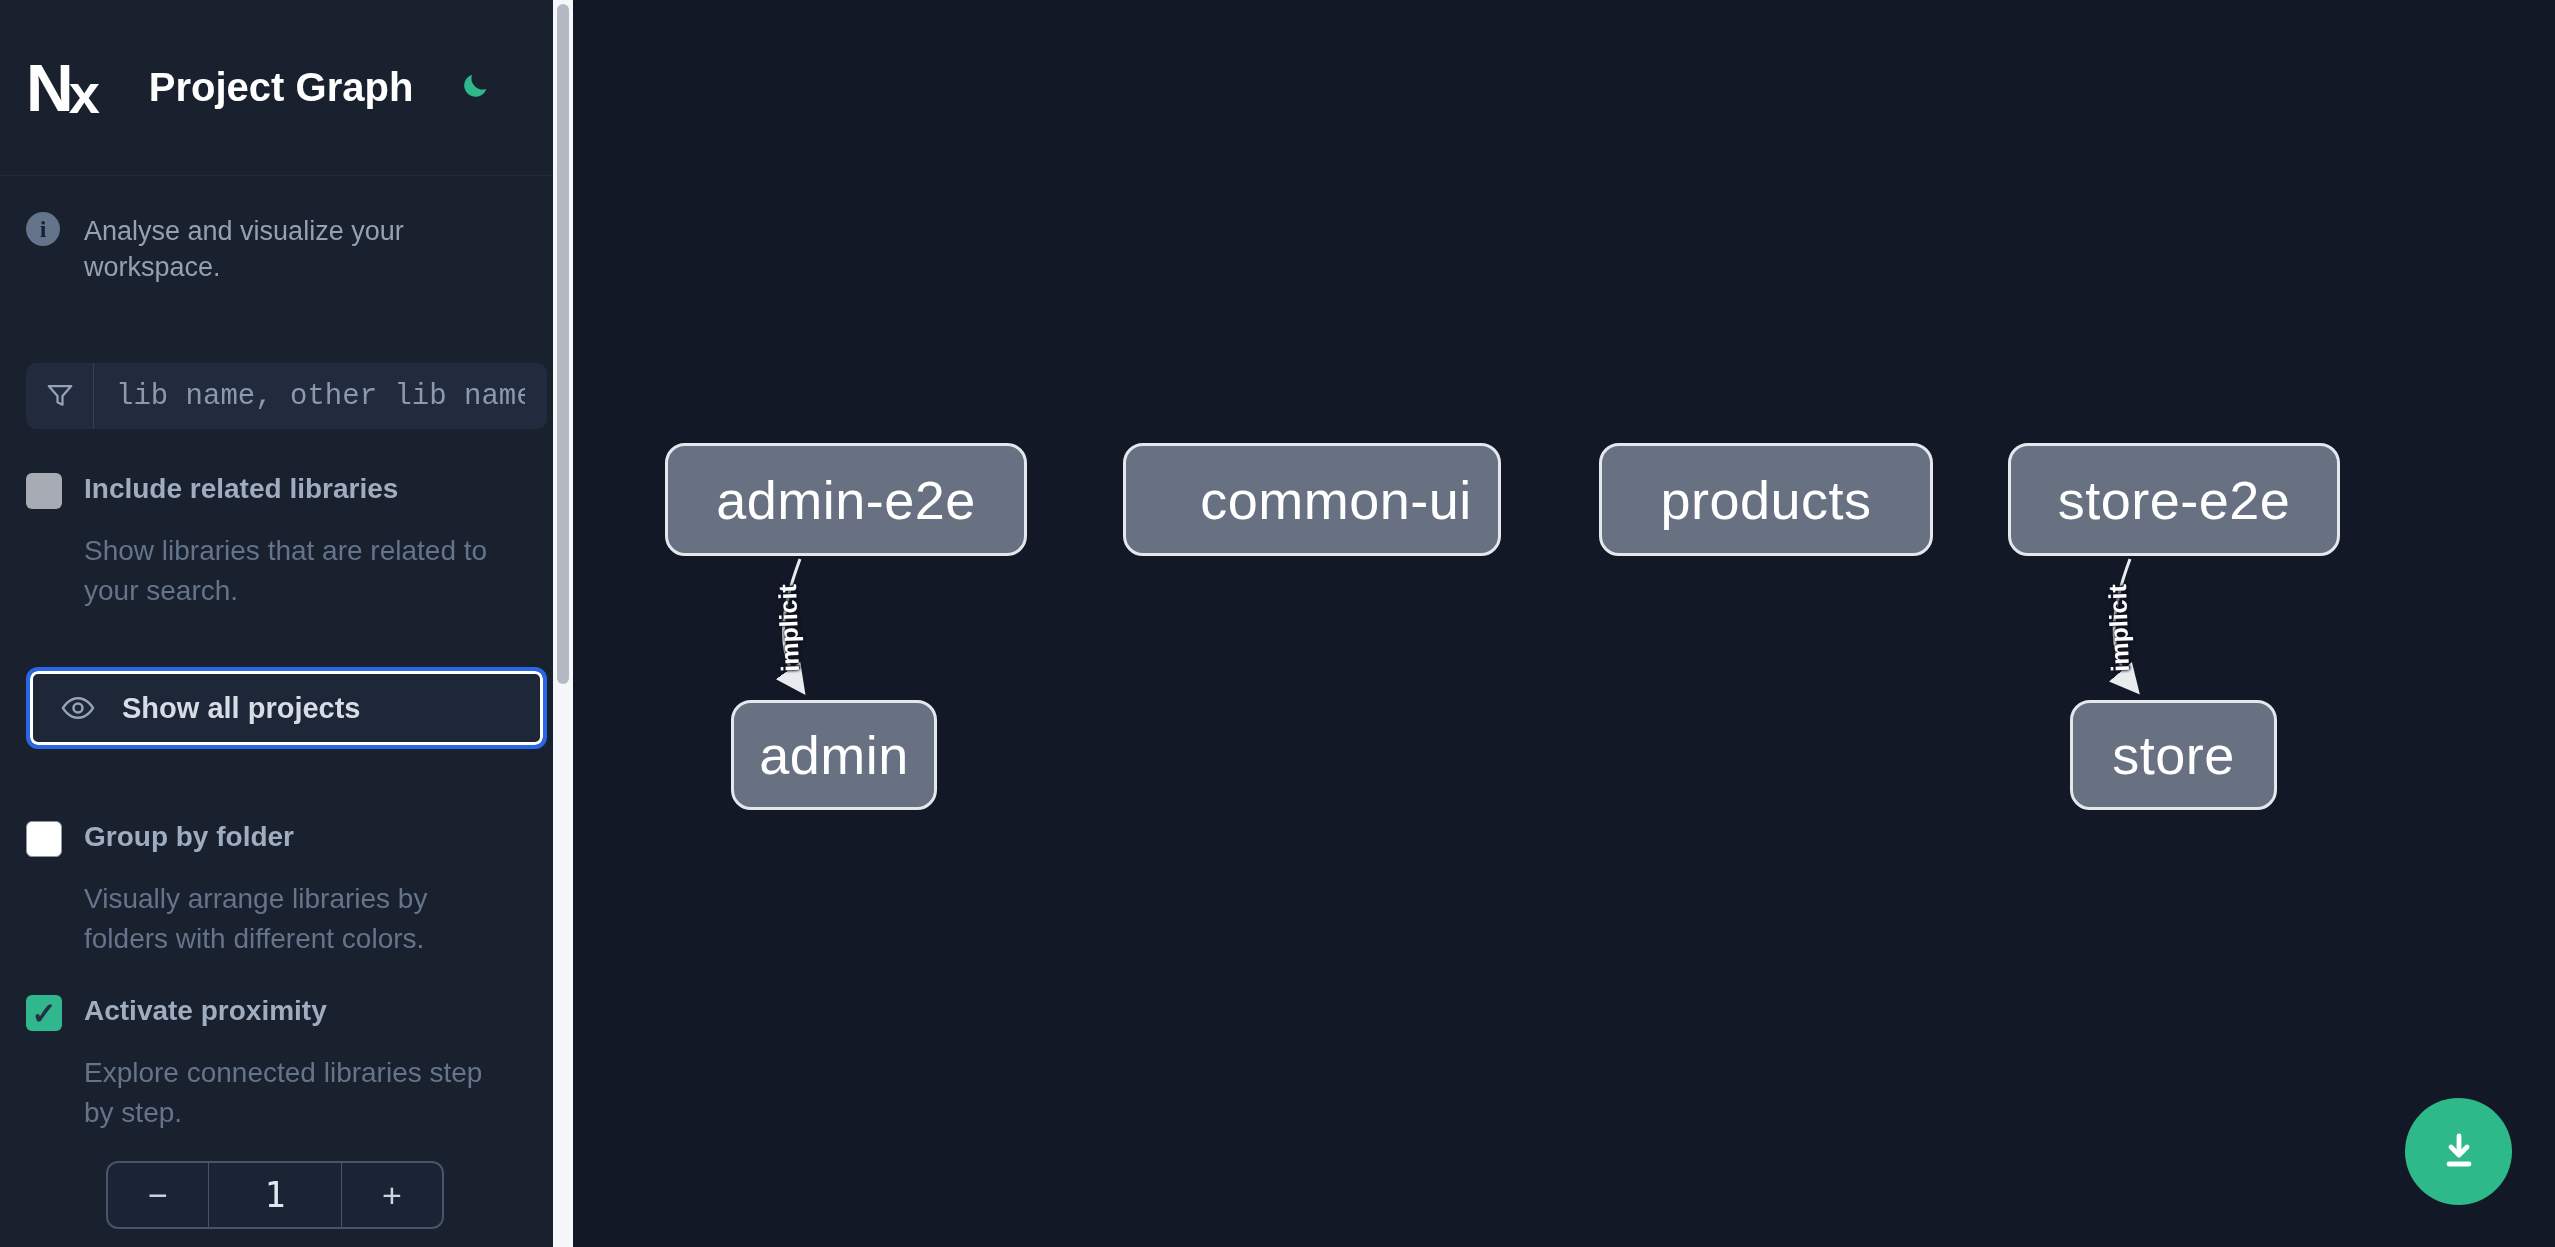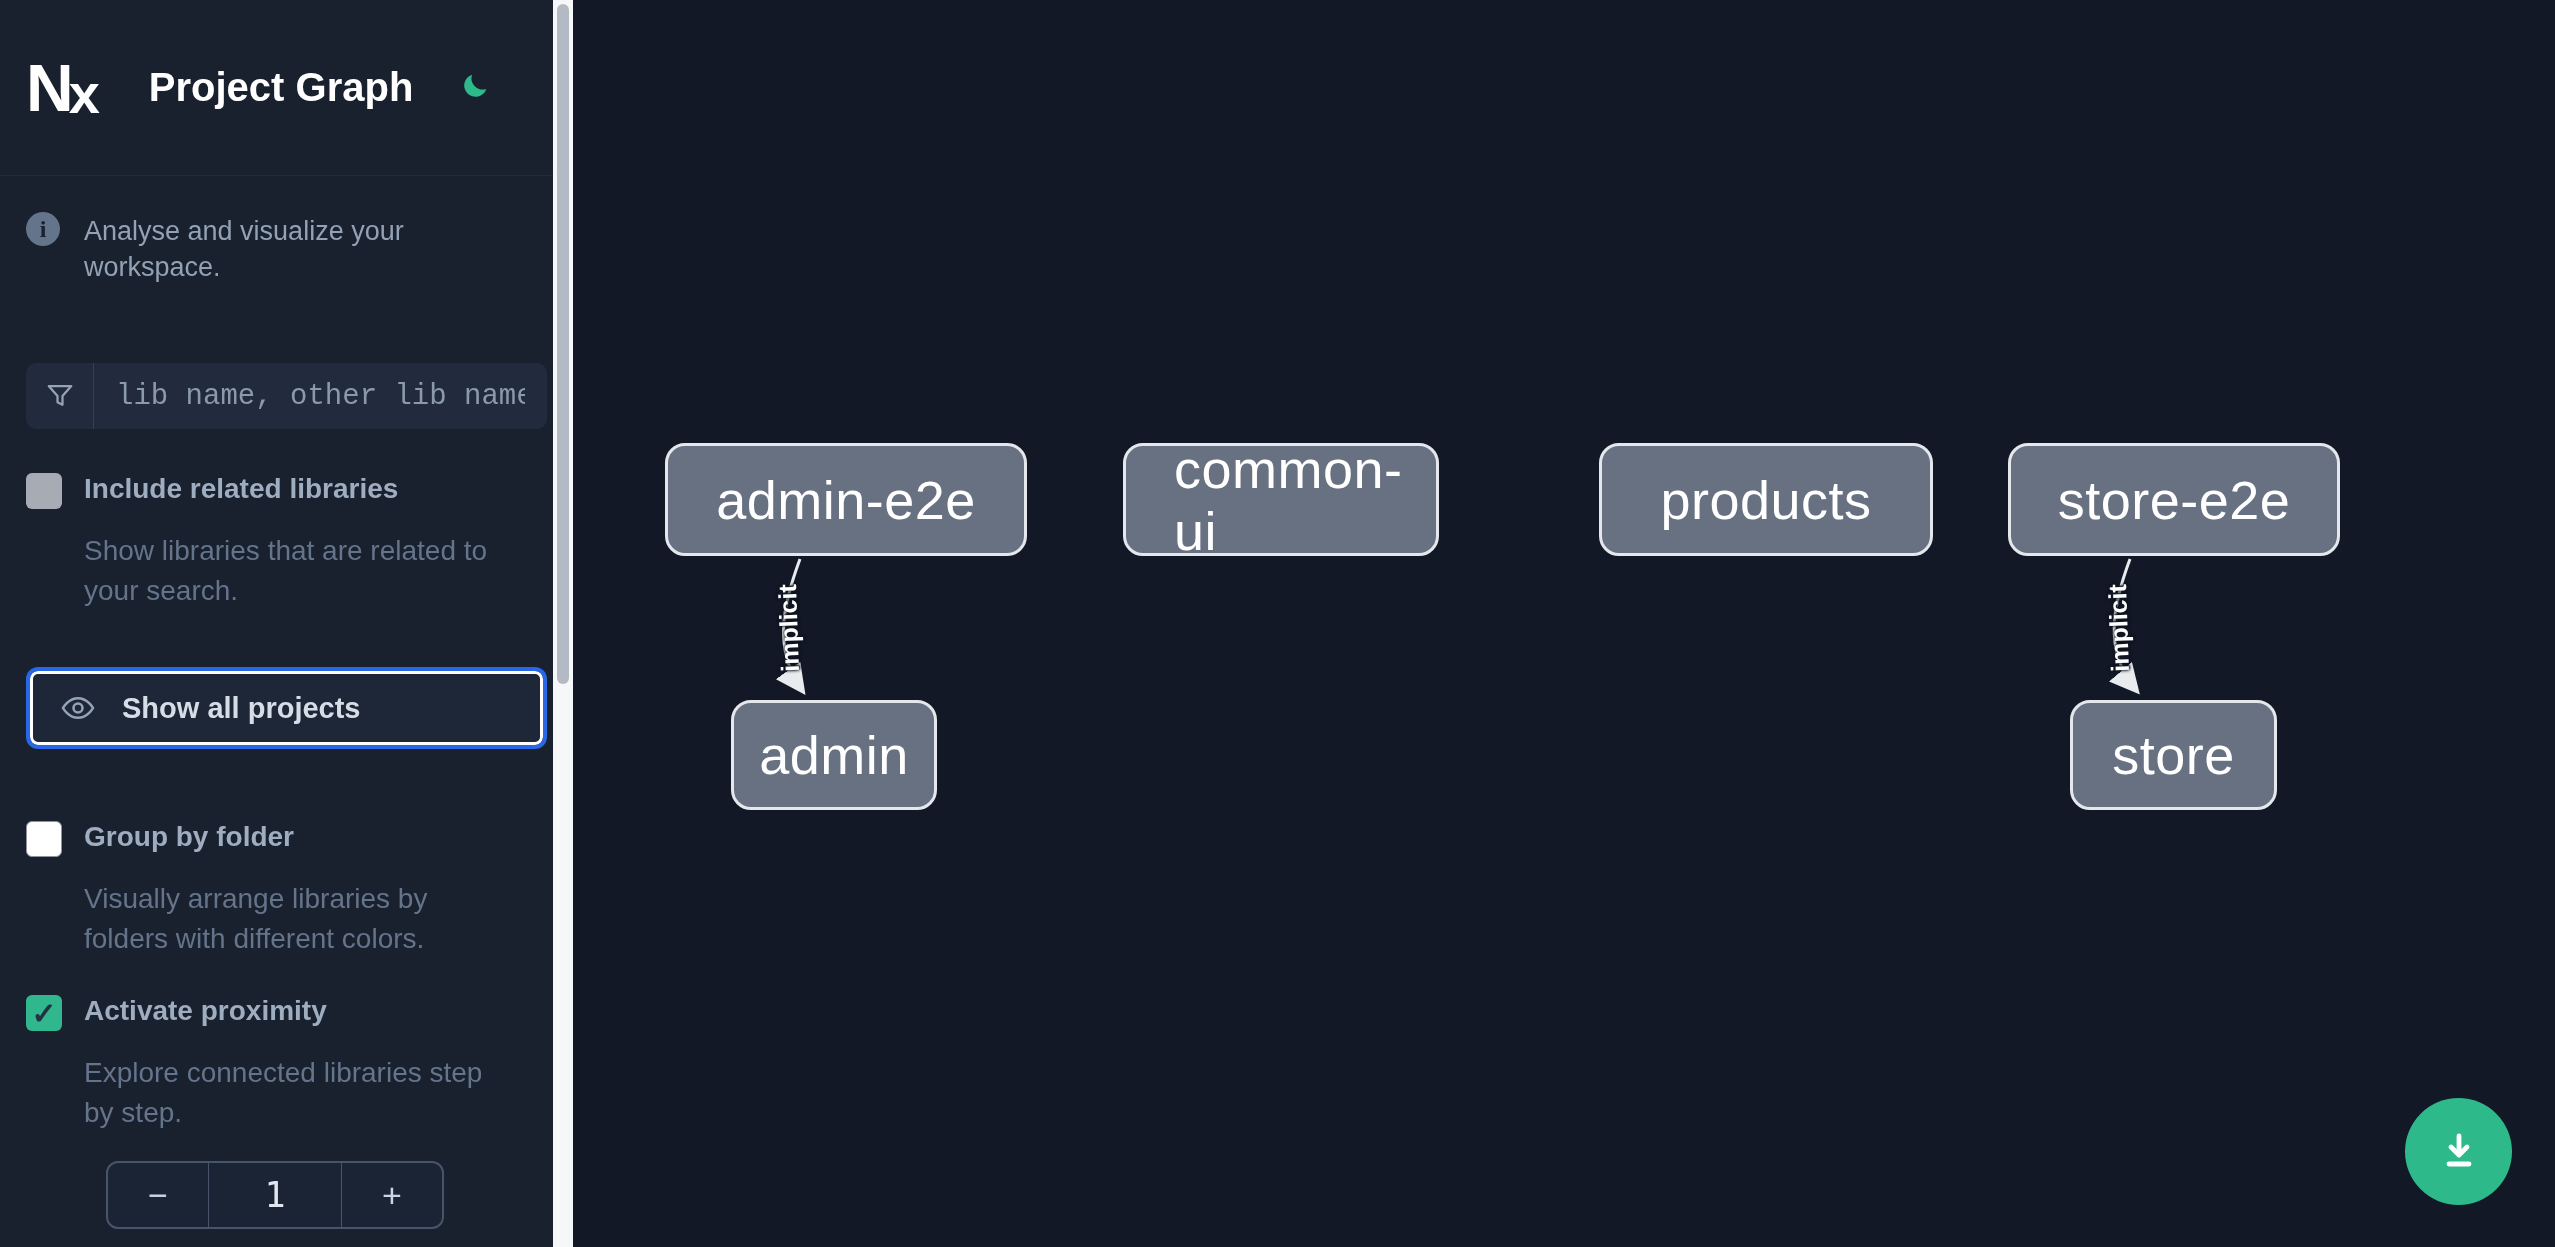--- a/index.html
+++ b/index.html
@@ -171,21 +171,21 @@
         <marker id="arrow" markerWidth="11" markerHeight="10" refX="8" refY="5" orient="auto">
           <path d="M0,0 L10,5 L0,10 z" fill="#e9ecef"></path>
         </marker>
       </defs>
       <path d="M 800 559 C 784 602, 772 648, 802 690" fill="none" stroke="#e9ecef" stroke-width="3" marker-end="url(#arrow)"></path>
       <path d="M 2130 559 C 2114 602, 2102 650, 2136 690" fill="none" stroke="#e9ecef" stroke-width="3" marker-end="url(#arrow)"></path>
     </svg>
     <div class="edge-label" style="left: 789px; top: 628px;">implicit</div>
     <div class="edge-label" style="left: 2119px; top: 628px;">implicit</div>
     <div class="graph-node" style="left: 665px; top: 443px; width: 362px; height: 113px;">admin-e2e</div>
-    <div class="graph-node" style="left: 1123px; top: 443px; width: 316px; height: 113px; padding-left: 48px;">common-ui</div>
+    <div class="graph-node" style="left: 1123px; top: 443px; width: 378px; height: 113px; padding-left: 48px;">common-ui</div>
     <div class="graph-node" style="left: 1599px; top: 443px; width: 334px; height: 113px;">products</div>
     <div class="graph-node" style="left: 2008px; top: 443px; width: 332px; height: 113px;">store-e2e</div>
     <div class="graph-node" style="left: 731px; top: 700px; width: 206px; height: 110px;">admin</div>
     <div class="graph-node" style="left: 2070px; top: 700px; width: 207px; height: 110px;">store</div>
   </div>
 
 <aside class="sidebar">
 
   <div class="app-header">
     <div class="nx-logo">N<span class="nx-x">x</span></div>

